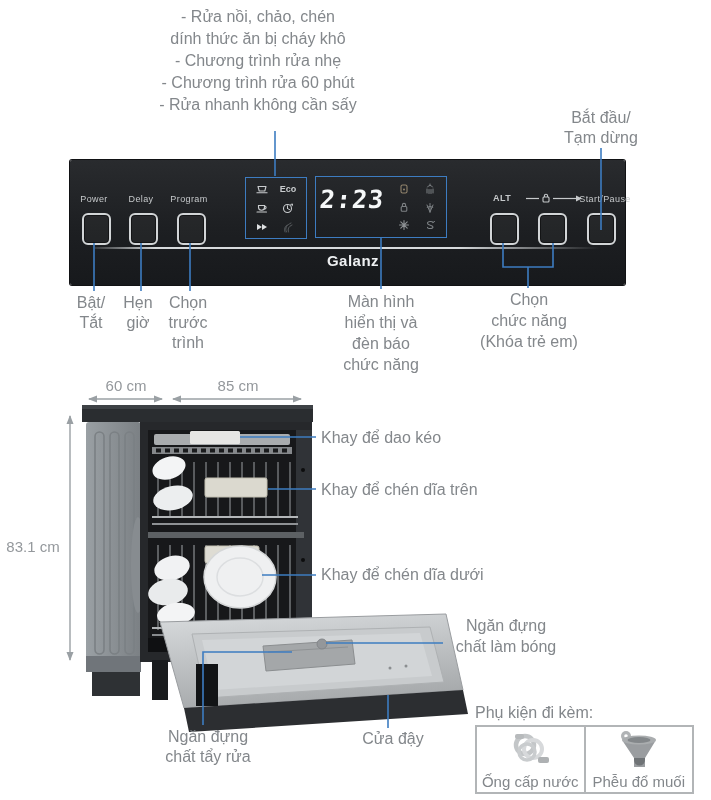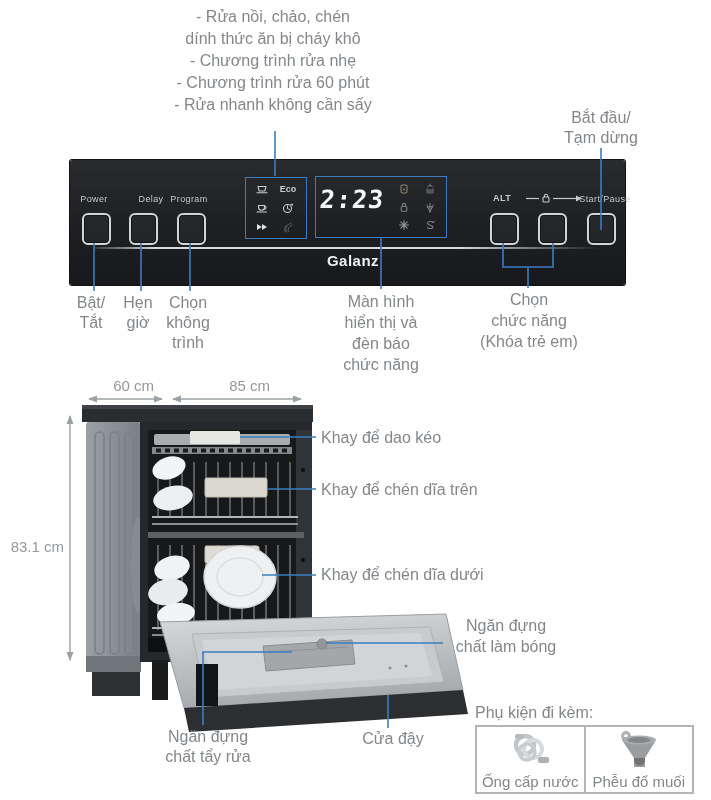--- a/index.html
+++ b/index.html
@@ -2,21 +2,21 @@
 <html><head>
 <meta charset="utf-8">
 <style>
   html,body{margin:0;padding:0;background:#ffffff;}
   .canvas{position:relative;width:711px;height:800px;background:#ffffff;overflow:hidden;
           font-family:"Liberation Sans",sans-serif;}
   .gtxt{color:#83878b;}
   .abs{position:absolute;}
   .center{text-align:center;}
   
-  .features{left:73px;top:6px;width:400px;font-size:16px;line-height:22px;}
+  .features{left:58px;top:6px;width:400px;font-size:16px;line-height:22px;}
   
   .panel{left:70px;top:160px;width:555px;height:125px;border-radius:2px;
          background:linear-gradient(180deg,#292b2e 0%,#1d1f22 55%,#17191c 100%);
          box-shadow:0 0 0 1px #111214;}
   .plabel{position:absolute;font-size:9px;color:#c6c9cb;letter-spacing:.4px;text-align:center;}
   .pbtn{position:absolute;width:25px;height:28px;border:2px solid #d2d5d7;border-radius:6px;
         background:rgba(255,255,255,0.03);box-shadow:inset 0 0 0 1px rgba(0,0,0,.45);}
   .bluebox{position:absolute;border:1.5px solid #3d7cc1;}
   .iconGrid{position:absolute;display:grid;}
   .iconGrid span{display:flex;align-items:center;justify-content:center;}
@@ -25,21 +25,21 @@
            font-size:25px;color:#f6f8f9;transform:skewX(-6deg);letter-spacing:1px;}
   .altRow{position:absolute;display:flex;align-items:center;gap:12px;}
   .altRow .altTxt{font-size:9px;color:#c6c9cb;font-weight:bold;letter-spacing:.4px;margin-right:3px;}
   .sepLine{position:absolute;height:2px;
            background:linear-gradient(90deg,rgba(215,218,220,.15),#d7dadc 12%,#d7dadc 72%,rgba(215,218,220,0));}
   .brand{position:absolute;font-size:15px;font-weight:bold;color:#eef0f2;letter-spacing:.5px;}
   
   .clabel{font-size:16px;line-height:20px;}
   .clabel4{font-size:16px;line-height:21px;}
   .mlabel{font-size:16px;}
-  .dim{font-size:15px;color:#94989c;text-align:right;}
+  .dim{font-size:15px;color:#94989c;}
   
   .accTitle{font-size:16px;color:#83878b;}
   .accBox{left:475px;top:725px;width:219px;height:69px;border:2px solid #b2b5b7;display:flex;box-sizing:border-box;}
   .accCell{flex:1;display:flex;flex-direction:column;align-items:center;justify-content:flex-end;padding-bottom:2px;}
   .accCell + .accCell{border-left:2px solid #b2b5b7;}
   .accIcon{flex:1;display:flex;align-items:center;justify-content:center;}
   .accLbl{font-size:15px;color:#83878b;white-space:nowrap;}
   svg{display:block;}
   .overlay{left:0;top:0;z-index:5;pointer-events:none;}
   .lbl{z-index:6;}
@@ -59,21 +59,21 @@
 
   <div class="abs center gtxt clabel lbl" style="left:545px;top:108px;width:112px;">
     <div>Bắt đầu/</div>
     <div>Tạm dừng</div>
   </div>
 
   <div class="abs panel">
     <div class="plabel" style="left:4px;top:34px;width:40px;">Power</div>
     <div class="pbtn" style="left:12px;top:53px;"></div>
 
-    <div class="plabel" style="left:61px;top:34px;width:40px;">Delay</div>
+    <div class="plabel" style="left:51px;top:34px;width:40px;">Delay</div>
     <div class="pbtn" style="left:59px;top:53px;"></div>
 
     <div class="plabel" style="left:97px;top:34px;width:44px;">Program</div>
     <div class="pbtn" style="left:107px;top:53px;"></div>
 
     <div class="bluebox" style="left:175px;top:17px;width:60px;height:60px;">
       <div class="iconGrid" style="left:3px;top:2px;grid-template-columns:26px 26px;grid-template-rows:18px 18px 18px;row-gap:1px;">
         <span>
           <svg width="14" height="14" viewBox="0 0 14 14">
               <path d="M3,4.5 h8 l-1.2,4.5 h-5.6 z M1.5,10.8 h11" stroke="#c9ccce" stroke-width="1.1" fill="none" stroke-linejoin="round"></path>
@@ -167,21 +167,21 @@
   <div class="abs center gtxt clabel lbl" style="left:63px;top:293px;width:56px;">
     <div>Bật/</div>
     <div>Tắt</div>
   </div>
   <div class="abs center gtxt clabel lbl" style="left:110px;top:293px;width:56px;">
     <div>Hẹn</div>
     <div>giờ</div>
   </div>
   <div class="abs center gtxt clabel lbl" style="left:156px;top:293px;width:64px;">
     <div>Chọn</div>
-    <div>không</div>
+    <div>trước</div>
     <div>trình</div>
   </div>
   <div class="abs center gtxt clabel4 lbl" style="left:338px;top:291px;width:86px;">
     <div>Màn hình</div>
     <div>hiển thị và</div>
     <div>đèn báo</div>
     <div>chức năng</div>
   </div>
   <div class="abs center gtxt clabel4 lbl" style="left:476px;top:289px;width:106px;">
     <div>Chọn</div>

